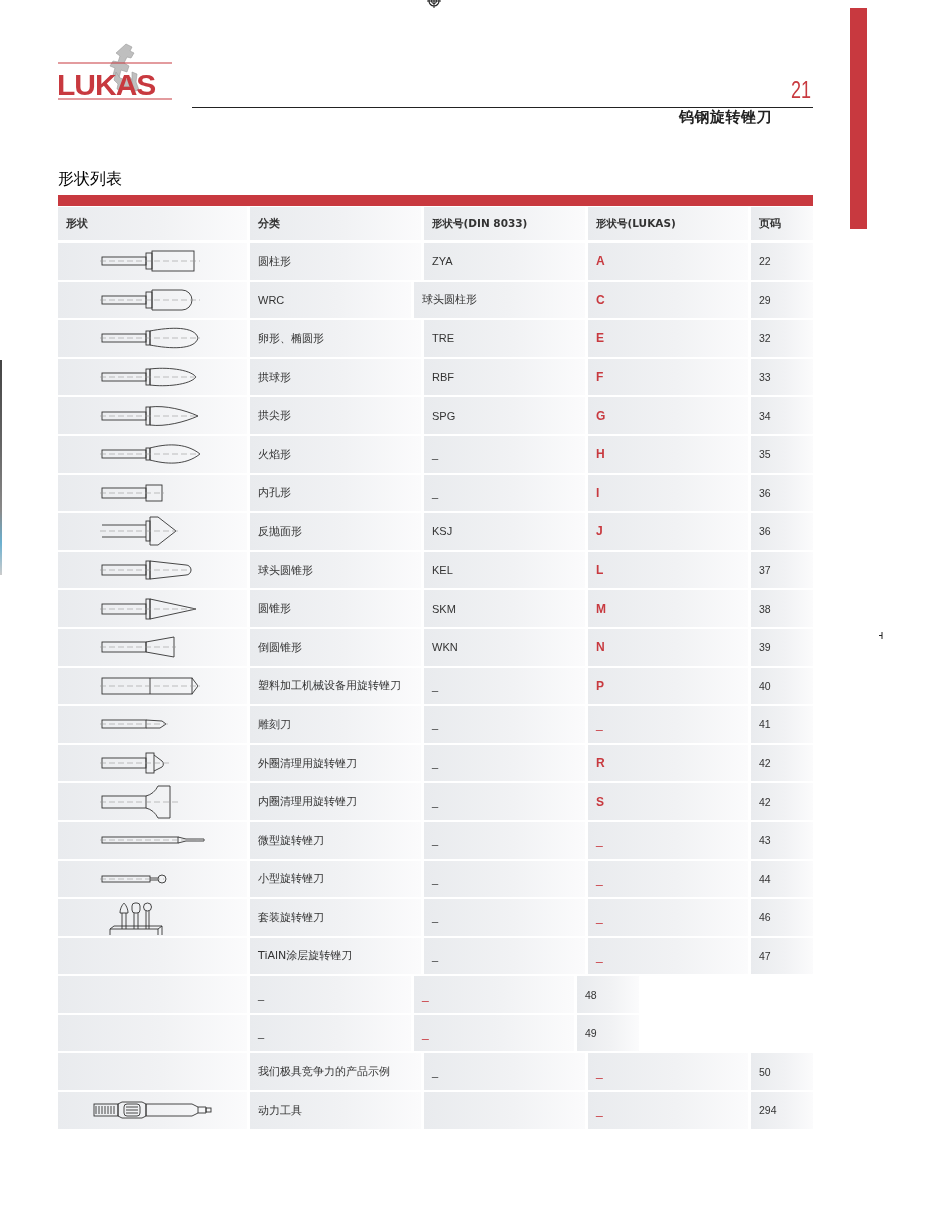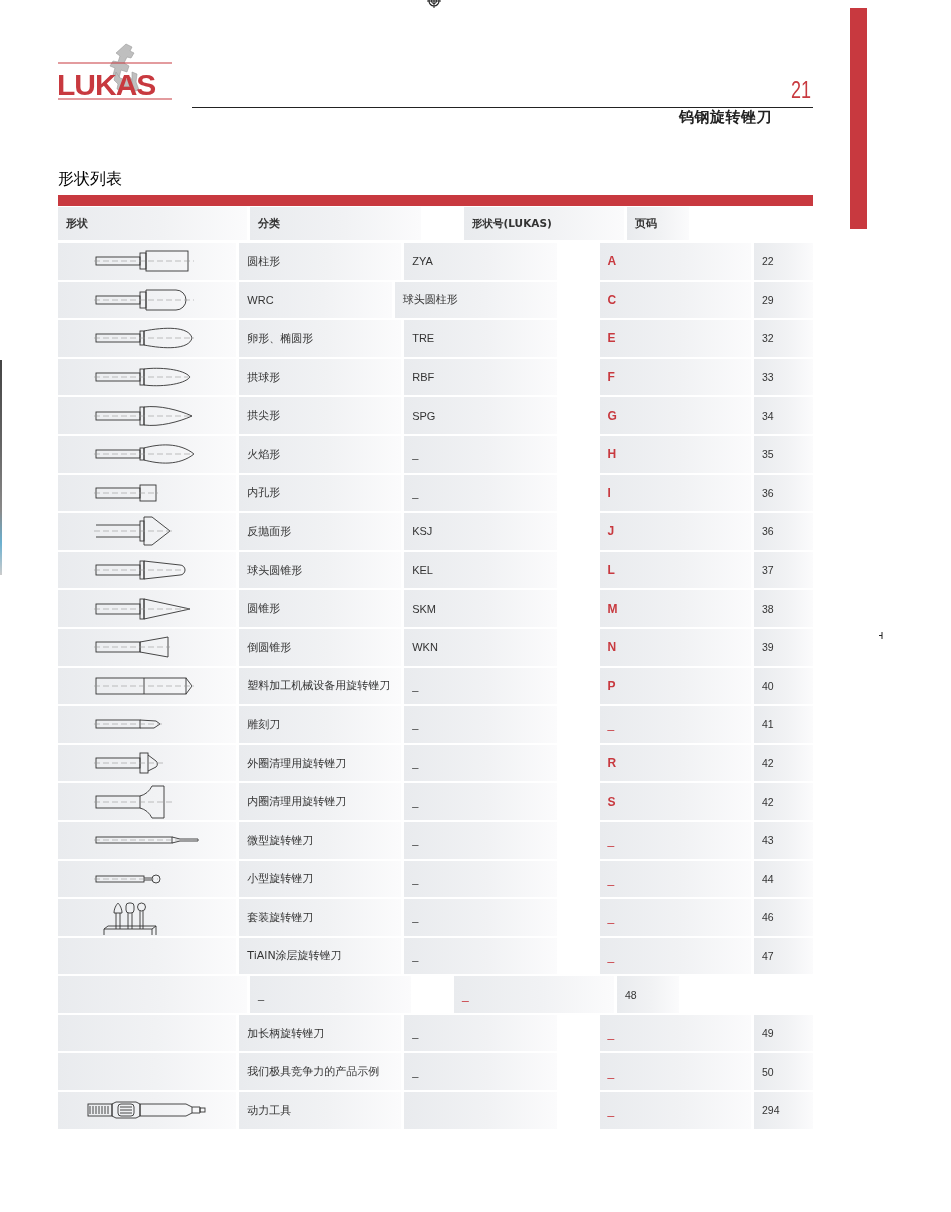--- a/index.html
+++ b/index.html
@@ -27,21 +27,21 @@
     .row.header { height: 33px; margin-bottom: 3px; }
     .cell {
       box-sizing: border-box; height: 100%; margin-right: 3px;
       background: linear-gradient(90deg, #e9ebee 0%, #f1f2f4 55%, #fbfbfc 100%);
       font-size: 11px; color: #333; display: flex; align-items: center; padding-left: 8px;
     }
     .cell:last-child { margin-right: 0; }
     .c-shape { width: 189px; justify-content: center; padding-left: 0; }
     .c-cat { width: 171px; }
     .c-din { width: 161px; font-family: "Liberation Sans", sans-serif; }
-    .c-lukas { width: 160px; color: #c8393f; font-weight: bold; font-family: "Liberation Sans", sans-serif; font-size: 12px; margin-left: 40px; }
+    .c-lukas { width: 160px; color: #c8393f; font-weight: bold; font-family: "Liberation Sans", sans-serif; font-size: 12px; }
     .c-page { width: 62px; font-family: "Liberation Sans", sans-serif; font-size: 10.5px; }
     .row.header .cell { font-size: 11px; color: #333; font-weight: bold; }
     .row.header .c-din, .row.header .c-lukas { font-weight: bold; color: #333; font-family: "DejaVu Sans", sans-serif; font-size: 10.5px; }
     .row.header .c-shape { justify-content: flex-start; padding-left: 8px; }
     .dash { font-weight: normal; }
     .c-lukas .dash { color: #c8393f; font-weight: normal; }
     svg { display: block; }
   </style>
 </head>
 <body>
@@ -76,20 +76,21 @@
 <div class="header-title">钨钢旋转锉刀</div>
 <div class="header-page">21</div>
 
 <div class="section-title">形状列表</div>
 <div class="red-band"></div>
 
 <div class="table">
   <div class="row header">
     <div class="cell c-shape">形状</div>
     <div class="cell c-cat">分类</div>
+    <div class="cell c-din">形状号(DIN 8033)</div>
     <div class="cell c-lukas">形状号(LUKAS)</div>
     <div class="cell c-page">页码</div>
   </div>
   <div id="rows">
       <div class="row">
         <div class="cell c-shape">
           <svg width="110" height="36" viewBox="0 -6 106 36">
             <g fill="none" stroke="#333" stroke-width="0.9">
               <rect x="2" y="8" width="44" height="8"></rect>
               <rect x="46" y="4" width="6" height="16"></rect>
@@ -466,21 +467,20 @@
         <div class="cell c-din">
           <span class="dash">_</span>
         </div>
         <div class="cell c-lukas">
           <span class="dash">_</span>
         </div>
         <div class="cell c-page">48</div>
       </div>
       <div class="row">
         <div class="cell c-shape"></div>
-        <div class="cell c-cat">加长柄旋转锉刀</div>
         <div class="cell c-din">
           <span class="dash">_</span>
         </div>
         <div class="cell c-lukas">
           <span class="dash">_</span>
         </div>
         <div class="cell c-page">49</div>
       </div>
       <div class="row">
         <div class="cell c-shape"></div>

